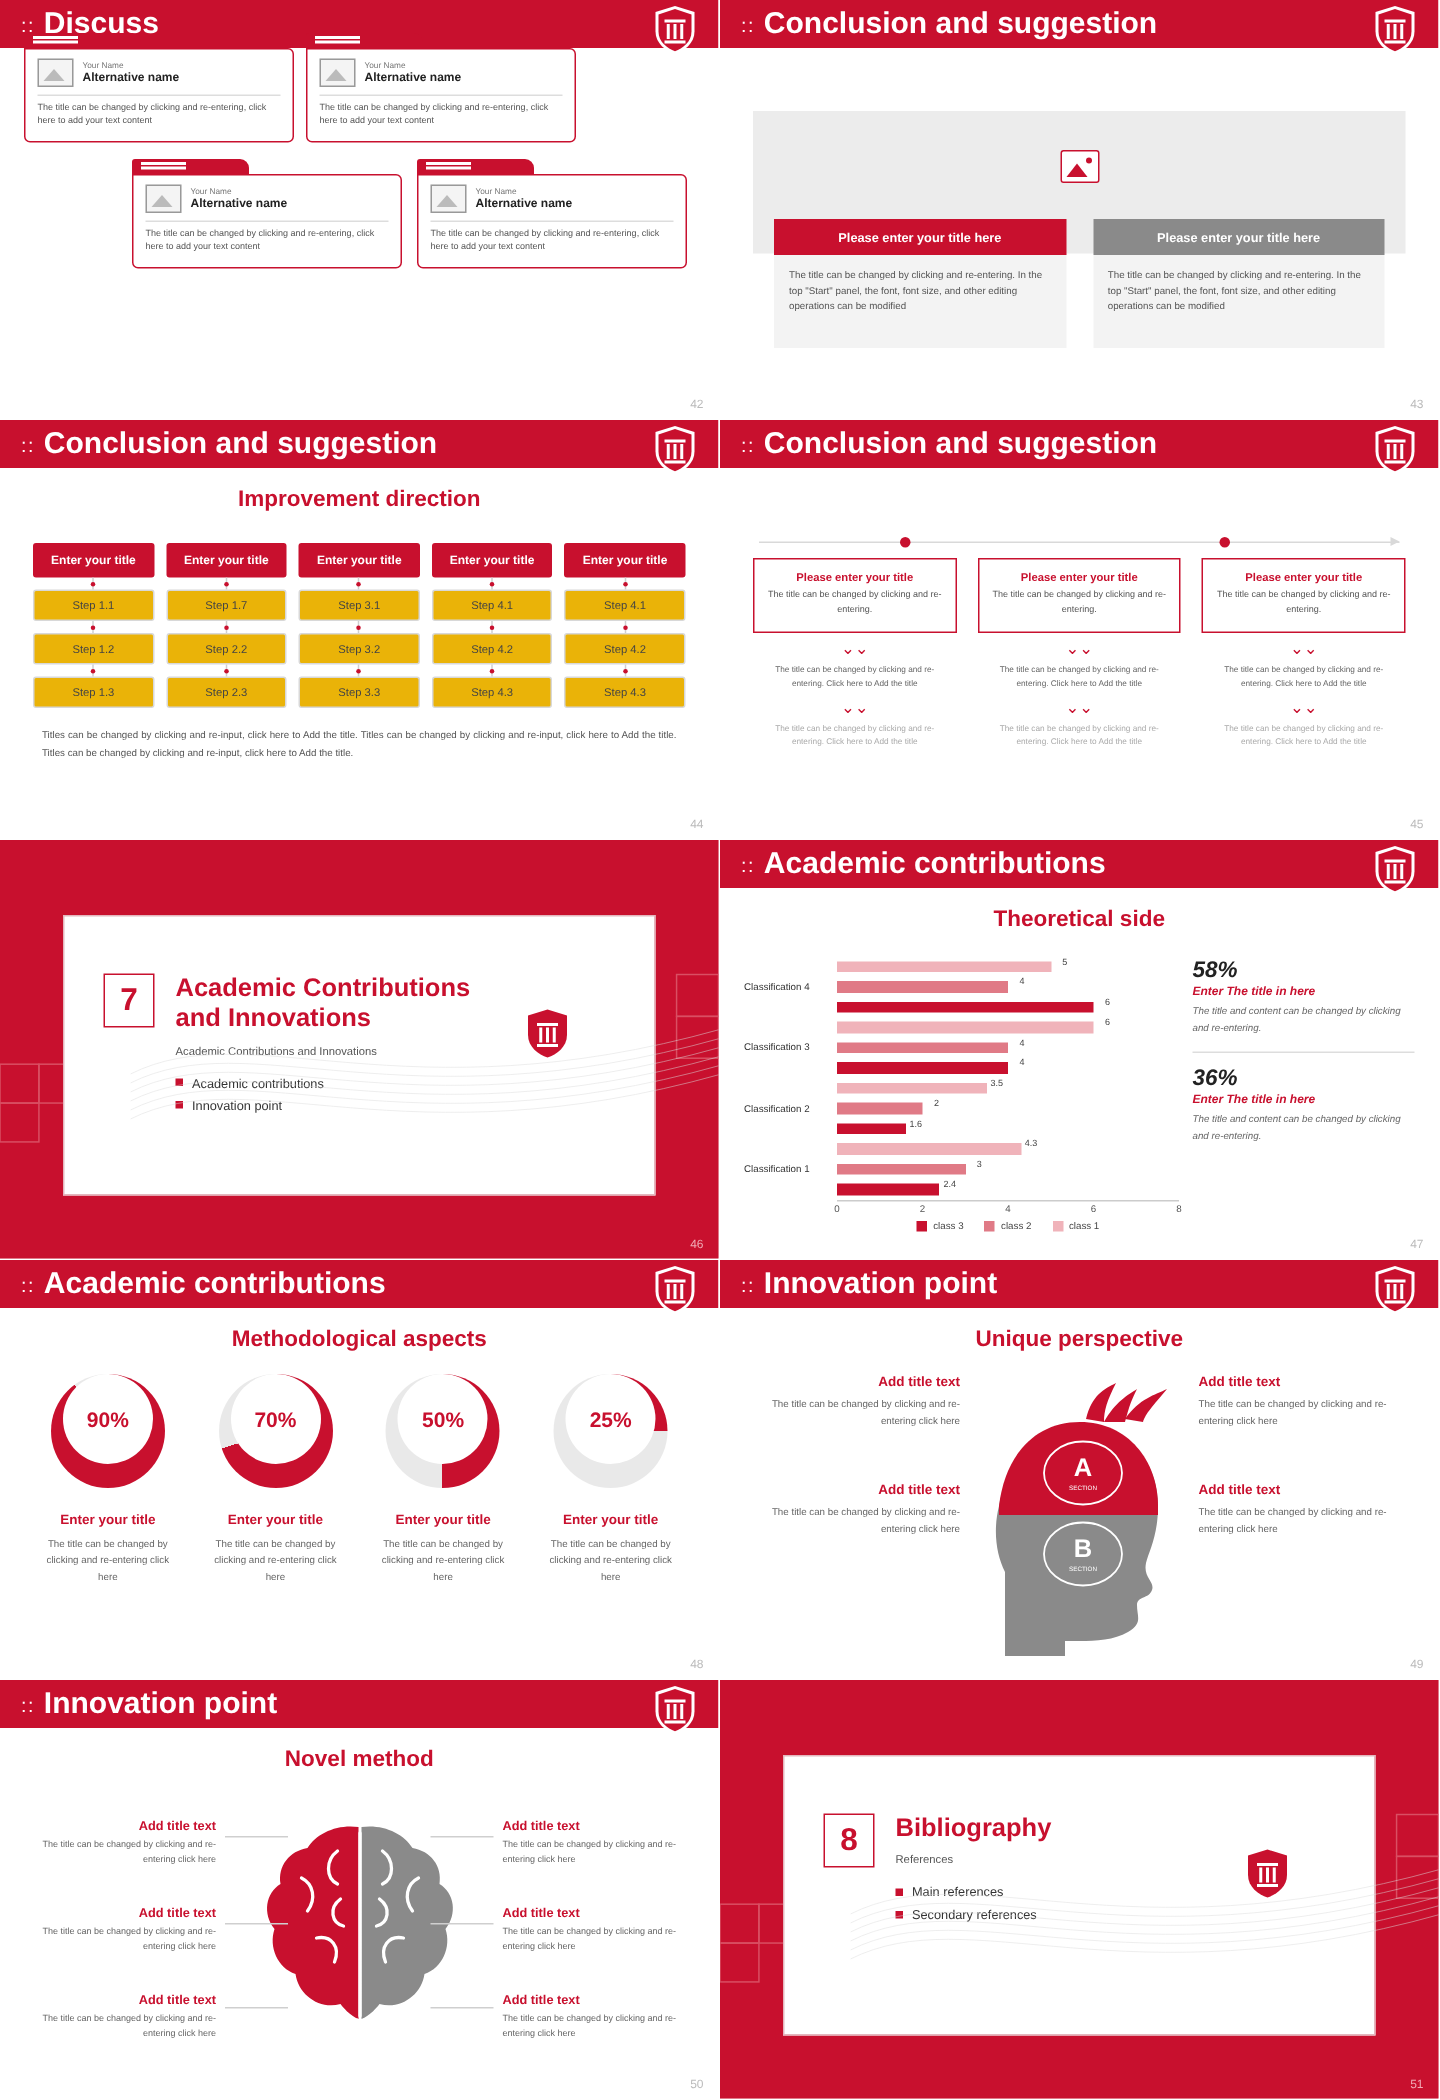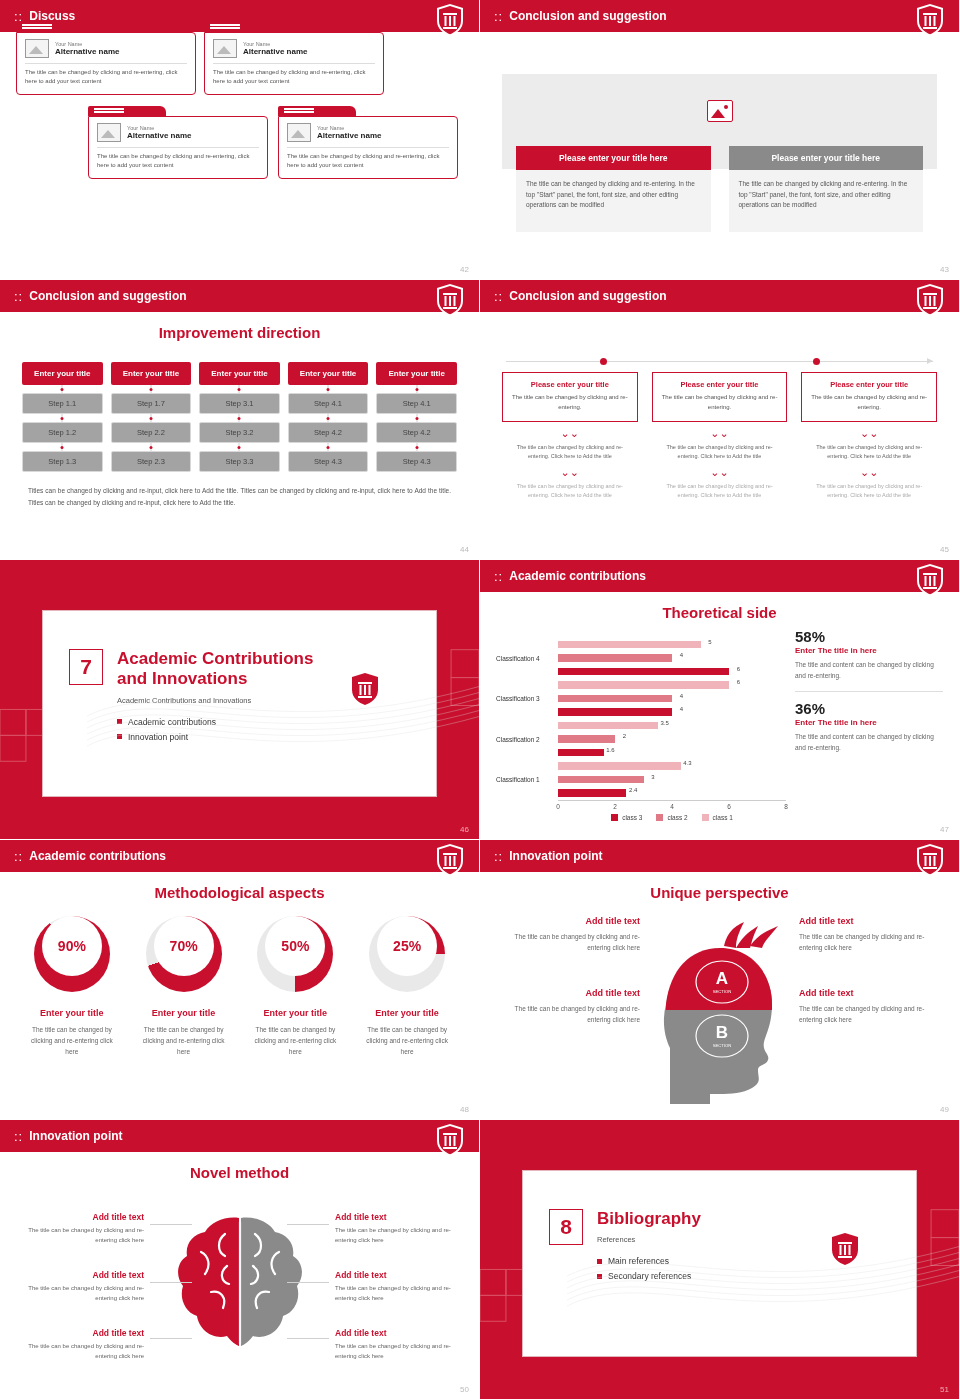--- a/index.html
+++ b/index.html
@@ -29,21 +29,21 @@
   .hdr {
     position: absolute; top: 0; left: 0; right: 0; height: 32px;
     background: #c8102e;
     display: flex; align-items: center;
   }
   .hdr .dots {
     color: #ffffff; font-size: 13px; letter-spacing: 1px;
     margin-left: 14px; margin-right: 6px; line-height: 1;
   }
   .hdr .title {
-    color: #ffffff; font-size: 12px; font-weight: bold;
+    color: #ffffff; font-size: 20px; font-weight: bold;
   }
   .crest {
     position: absolute; right: 14px; top: 3px;
     width: 30px; height: 34px;
   }
   .crest svg { display:block; }
 
   .pgnum {
     position: absolute; right: 10px; bottom: 5px;
     font-size: 8px; color: #bbbbbb;
@@ -124,21 +124,21 @@
   }
 
   
   .steps { position: absolute; left: 22px; right: 22px; top: 82px; display: flex; gap: 8px; }
   .stepcol { flex: 1; }
   .stepcol .head {
     background: #c8102e; color: #fff; font-size: 8px; font-weight: bold;
     text-align: center; padding: 7px 2px; border-radius: 2px;
   }
   .stepcol .cell {
-    border: 1px solid #d8d8d8; background: #a3a3a3; color: #444;
+    border: 1px solid #d8d8d8; background: #eab308; color: #444;
     font-size: 7.5px; text-align: center; padding: 5px 2px; border-radius: 2px;
   }
   .connector { height: 8px; position: relative; }
   .connector:before {
     content:""; position:absolute; left:50%; top:0; width:1px; height:8px;
     background:#cfcfcf; transform: translateX(-50%);
   }
   .connector:after {
     content:""; position:absolute; left:50%; top:3px; width:3px; height:3px;
     border-radius:50%; background:#c8102e; transform: translateX(-50%);
@@ -222,21 +222,21 @@
   }
   .axis span {
     position: absolute; top: 2px; font-size: 6.5px; color: #555;
     transform: translateX(-50%);
   }
   .legend {
     margin-left: 62px; display: flex; justify-content: center; gap: 14px;
   }
   .legend div { display:flex; align-items:center; font-size: 6.5px; color: #444; }
   .legend i { width: 7px; height: 7px; margin-right: 4px; display:inline-block; }
-  .stats { position: absolute; right: 16px; top: 68px; width: 148px; }
+  .stats { position: absolute; right: 16px; top: 78px; width: 148px; font-style: italic; }
   .stats .pct { font-size: 15px; font-weight: bold; color: #222; }
   .stats .lbl { font-size: 8px; font-weight: bold; color: #c8102e; margin-top: 1px; }
   .stats .desc { font-size: 6.5px; color: #666; line-height: 1.7; margin-top: 4px; }
   .stats hr { border: none; border-top: 1px solid #ddd; margin: 10px 0 8px; }
 
   
   .donuts { position: absolute; left: 16px; right: 16px; top: 76px; display: flex; }
   .dcol { flex: 1; text-align: center; }
   .donut {
     width: 76px; height: 76px; border-radius: 50%; margin: 0 auto;

